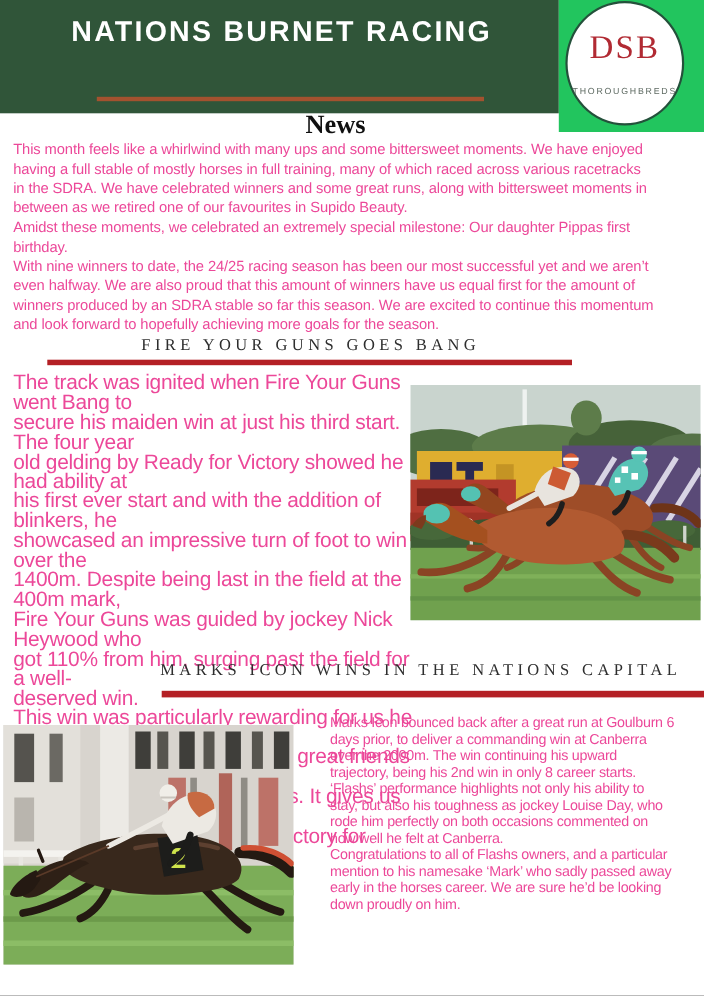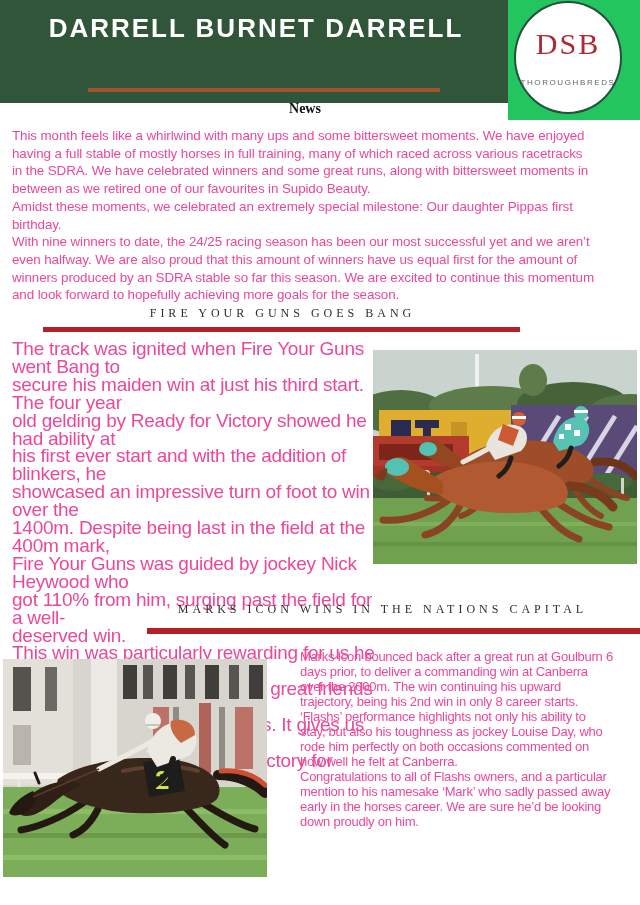--- a/index.html
+++ b/index.html
@@ -27,48 +27,48 @@
     border:2.5px solid #24513b;border-radius:50%;background:#ffffff;
     display:flex;flex-direction:column;align-items:center;justify-content:center;
   }
   .logo-initials{
     font-family:"Liberation Serif", serif;color:#b12a33;font-size:30px;line-height:30px;letter-spacing:2px;
   }
   .logo-name{font-size:8px;letter-spacing:1.6px;color:#5f6b63;margin-top:19px;}
   
   .news-heading{
     position:absolute;left:0;top:101px;width:610px;text-align:center;
-    font-family:"Liberation Serif", serif;font-weight:bold;font-size:14px;color:#101010;
+    font-family:"Liberation Serif", serif;font-weight:bold;font-size:24px;color:#101010;
   }
   .body-text{white-space:pre-line;color:#ec4899;}
   .news-body{position:absolute;left:12px;top:127px;width:624px;font-size:13.4px;line-height:17.7px;letter-spacing:-0.1px;}
   
   .section-heading{
     position:absolute;text-align:center;
-    font-family:"Liberation Serif", serif;font-size:12px;letter-spacing:4px;color:#2e2e2e;
+    font-family:"Liberation Serif", serif;font-size:15px;letter-spacing:4px;color:#2e2e2e;
   }
   .heading-1{left:0;top:306px;width:565px;}
   .heading-2{left:125px;top:602px;width:515px;}
   .accent-bar{position:absolute;background:#b42025;}
   .bar-1{left:43px;top:327px;width:477px;height:5px;}
   .bar-2{left:147px;top:628px;width:493px;height:6px;}
   
   .article-1-body{position:absolute;left:12px;top:340px;width:366px;font-size:19px;line-height:17.9px;letter-spacing:-0.25px;}
   .article-2-body{position:absolute;left:300px;top:649px;width:356px;font-size:13px;line-height:15px;letter-spacing:-0.25px;}
   .photo{position:absolute;display:block;}
   .photo-1{left:373px;top:350px;width:264px;height:214px;}
   .photo-2{left:3px;top:659px;width:264px;height:218px;}
 </style>
 </head>
 <body>
 
 <div class="page">
 
   <div class="header-band">
-    <div class="header-title">DARRELL BURNET DARRELL</div>
+    <div class="header-title">NATIONS BURNET RACING</div>
     <div class="header-accent-line"></div>
   </div>
 
   <div class="logo-wrap">
     <div class="logo-ring">
       <div class="logo-initials">DSB</div>
       <div class="logo-name">THOROUGHBREDS</div>
     </div>
   </div>
 

